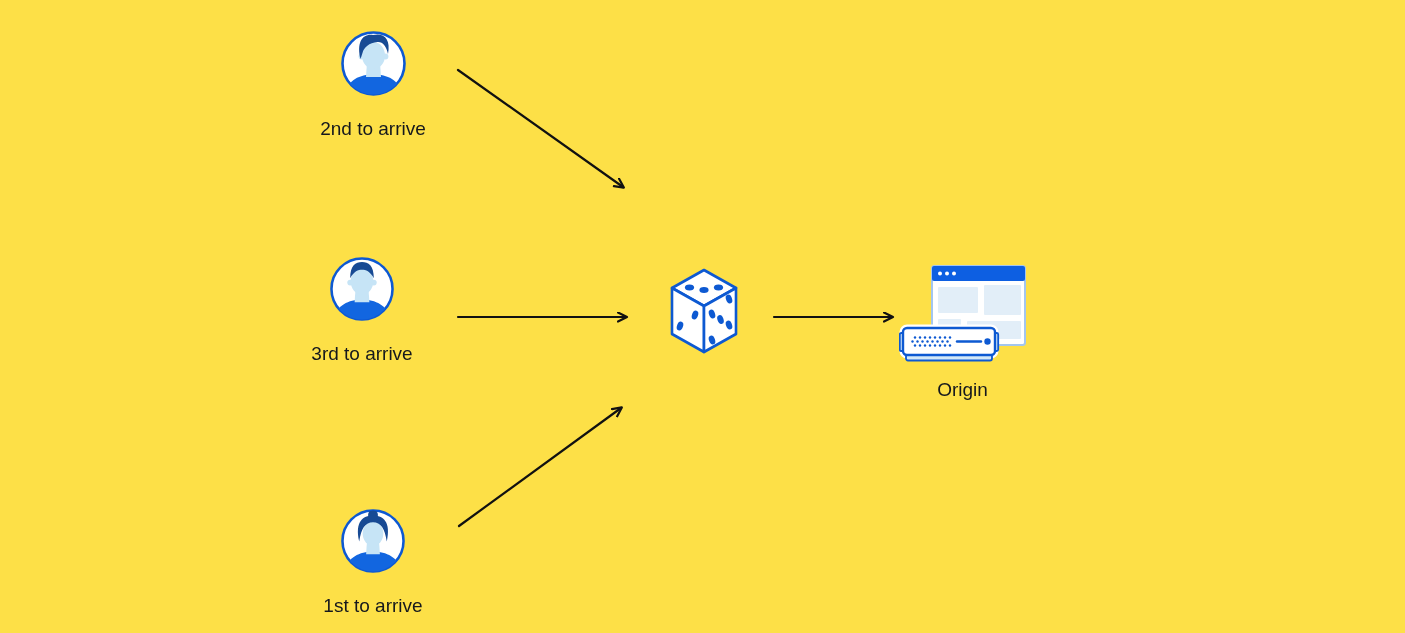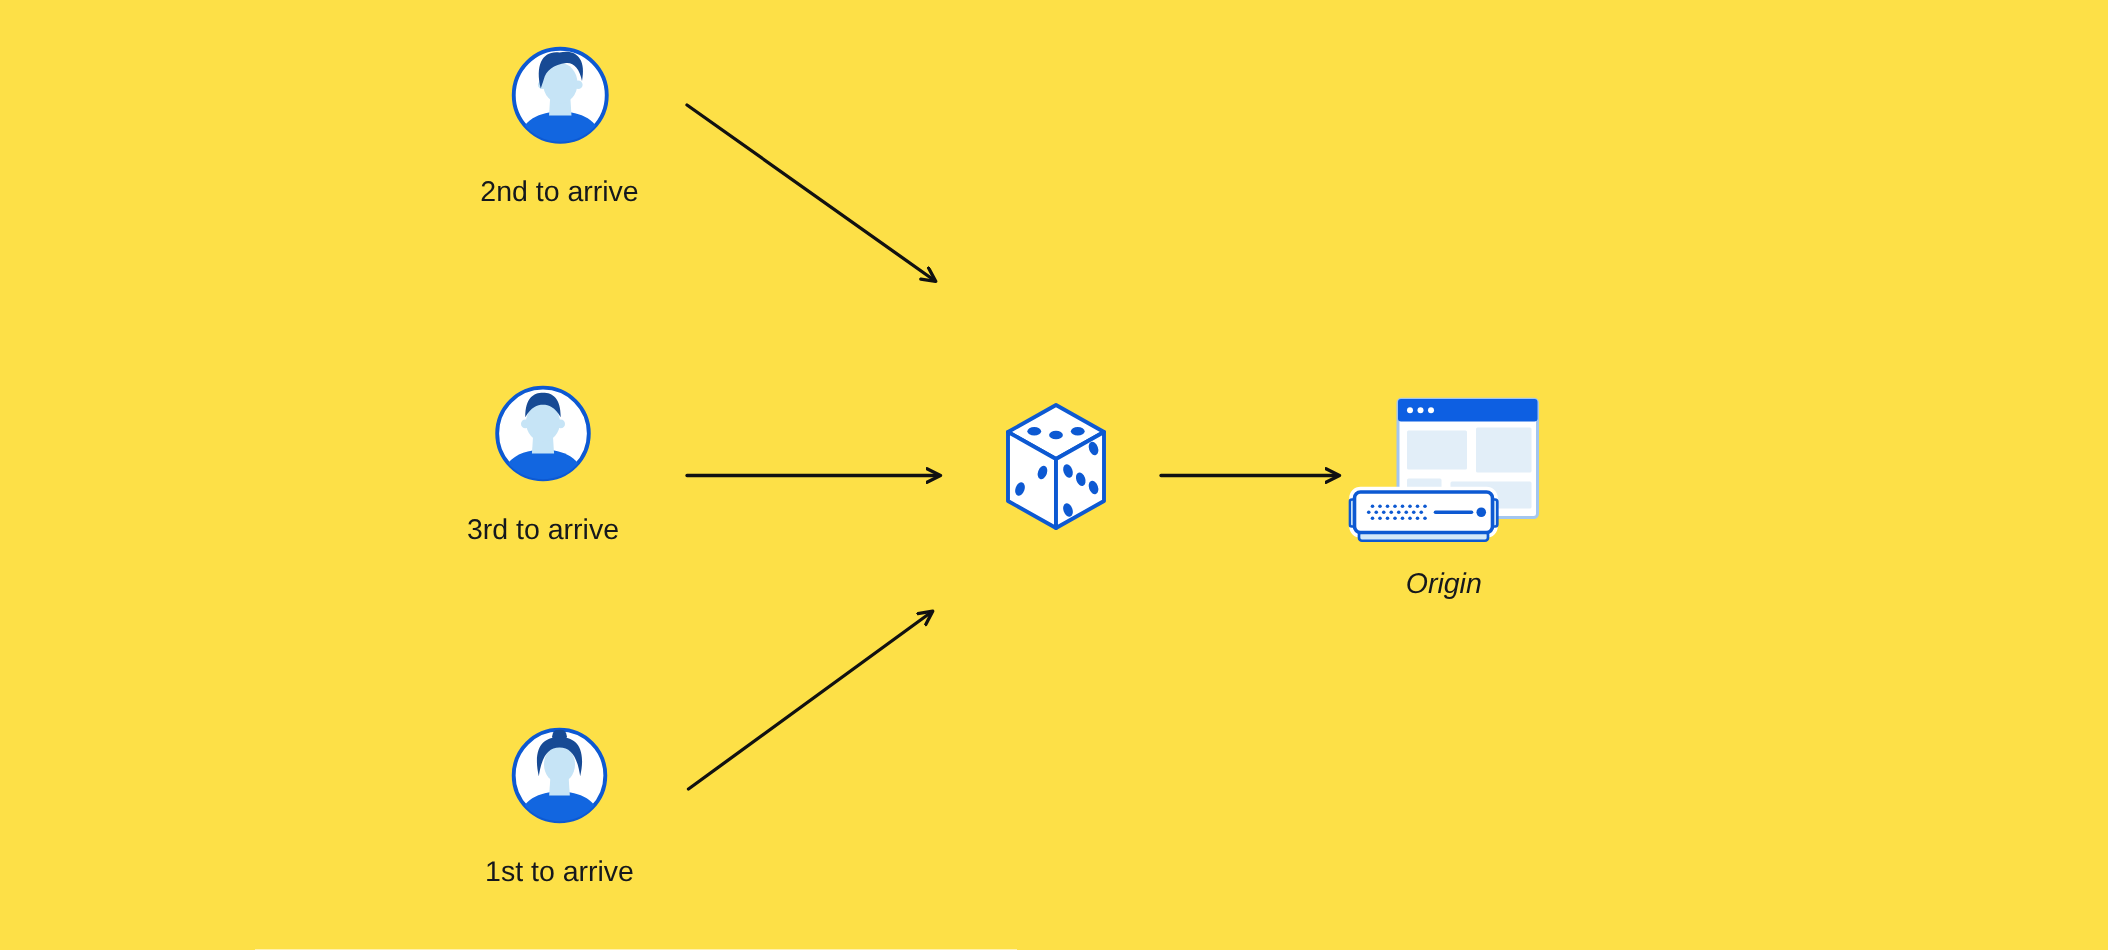--- a/index.html
+++ b/index.html
@@ -30,24 +30,24 @@
   }
   .node .node-label {
     margin-top: 22px;
     font-size: 19px;
     line-height: 1;
     color: #15181d;
     white-space: nowrap;
   }
   .node-visitor-2nd { left: 303px; top: 30px;  width: 140px; }
   .node-visitor-3rd { left: 292px; top: 256px; width: 140px; }
-  .node-visitor-1st { left: 303px; top: 484px; width: 140px; }
+  .node-visitor-1st { left: 303px; top: 508px; width: 140px; }
   .node-dice        { left: 668px; top: 267px; width: 72px;  }
   .node-origin      { left: 899px; top: 265px; width: 127px; }
-  .node-origin .node-label { margin-top: 17px; font-style: italic; }
+  .node-origin .node-label { margin-top: 17px; }
 </style>
 </head>
 <body>
 
 <div class="canvas">
 
   <svg class="arrow-layer" width="1405" height="633" viewBox="0 0 1405 633">
     <defs>
       <marker id="ah" markerWidth="16" markerHeight="16" refX="9" refY="5.5" orient="auto" markerUnits="userSpaceOnUse">
         <path d="M1,1 L10,5.5 L1,10" fill="none" stroke="#111111" stroke-width="2.2" stroke-linecap="round" stroke-linejoin="round"></path>

